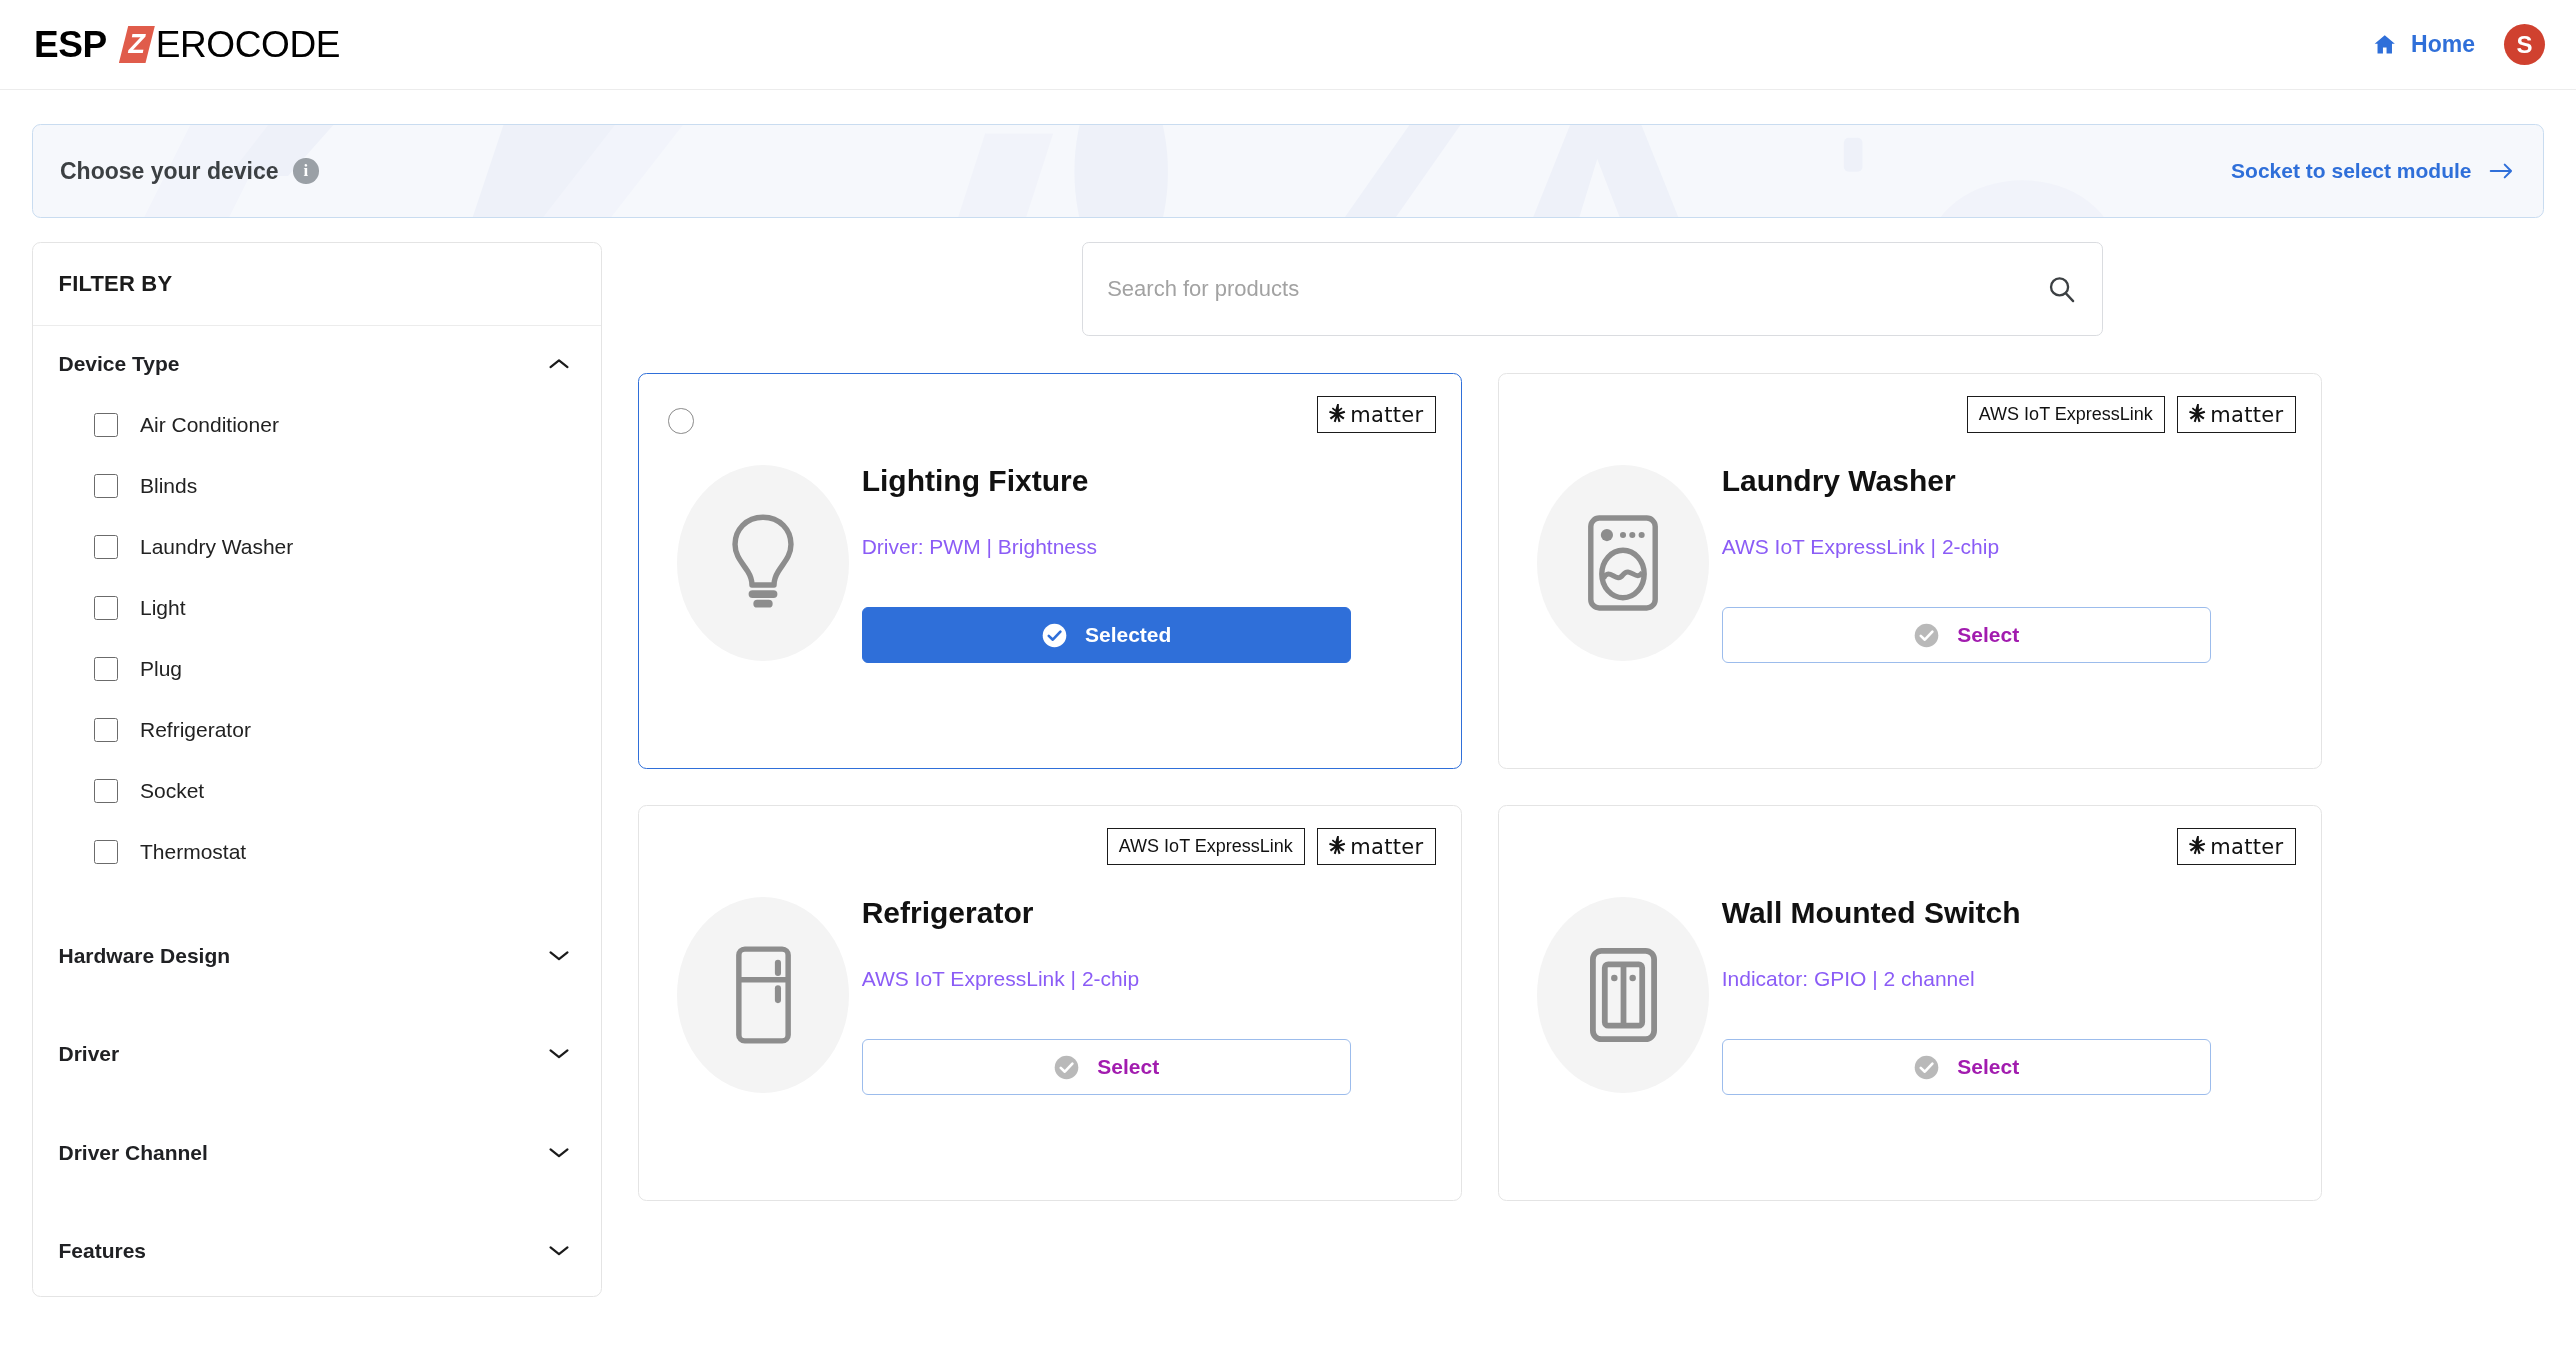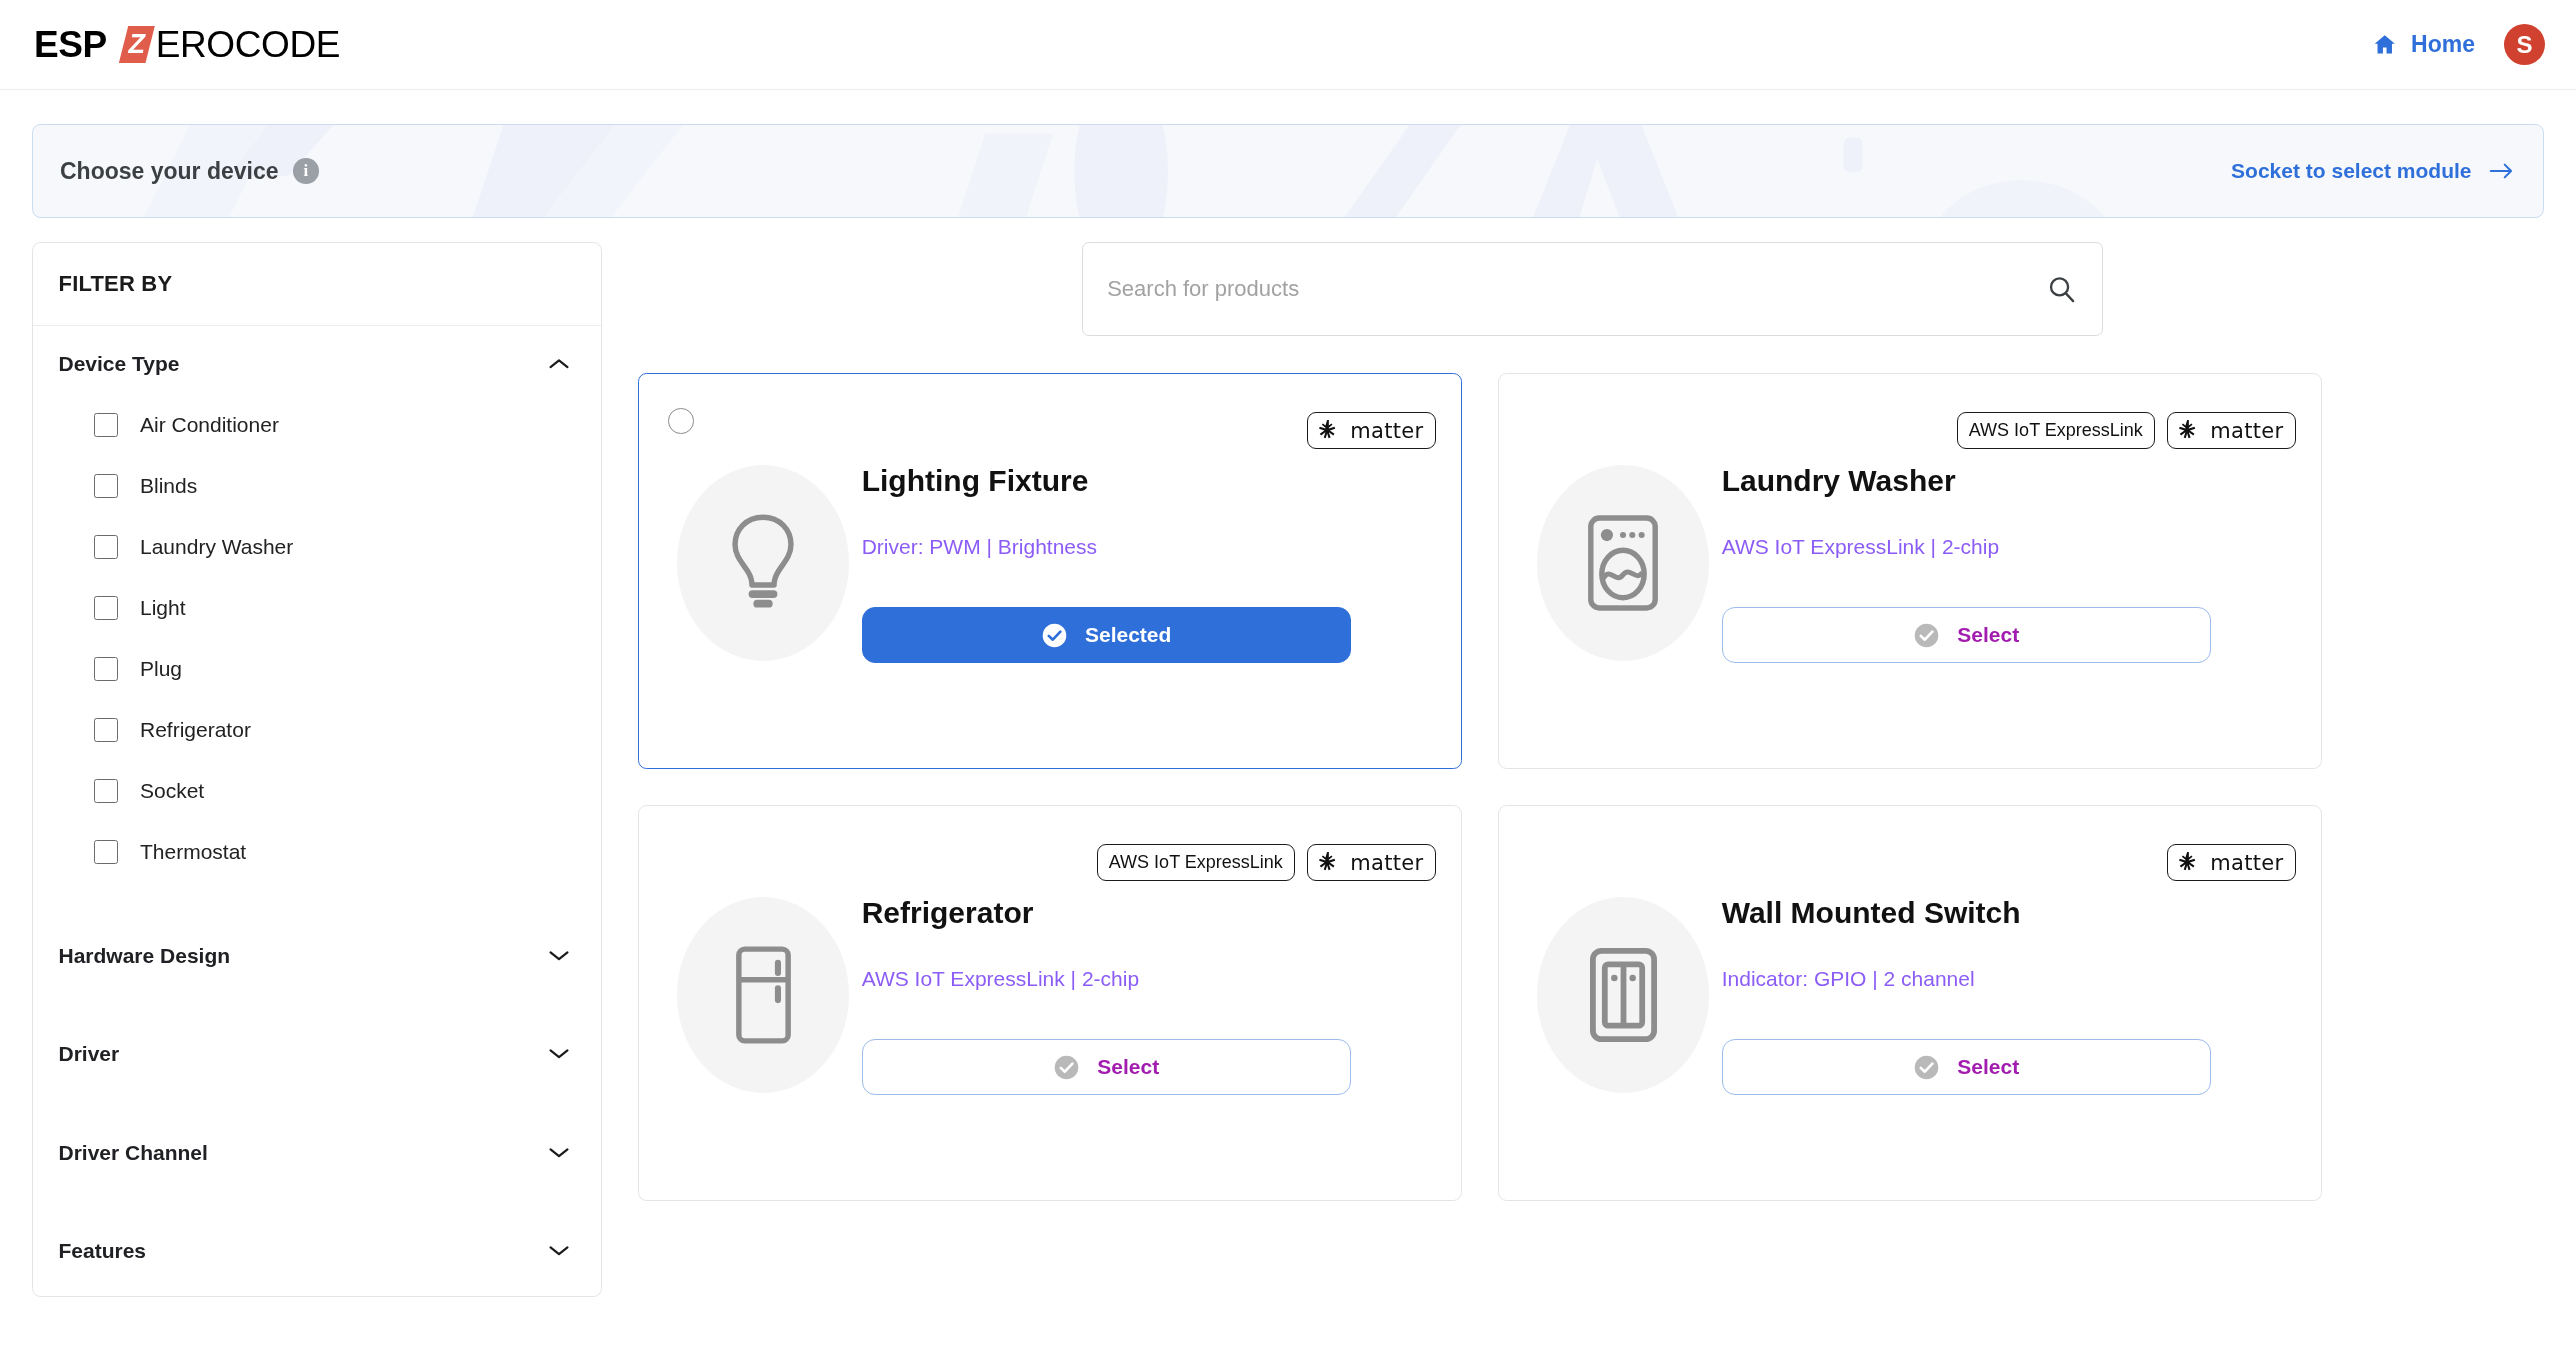--- a/index.html
+++ b/index.html
@@ -186,28 +186,27 @@
     border: 1.7px solid #2f6fd9;
   }
   .card-badges {
     position: absolute;
     top: 22px; right: 25.5px;
     display: flex; gap: 12px; align-items: center;
     z-index: 3;
   }
   .badge {
     border: 0.9px solid #1b1b1b;
-    border-radius: 9px;
+    border-radius: 0;
     height: 37px;
-    display: flex; align-items: center; gap: 10px;
+    display: flex; align-items: center; gap: 0;
     padding: 0 11px;
     background: #ffffff;
     font-size: 18px; color: #111111;
     white-space: nowrap;
-    margin-top: 16px;
   }
   .badge.matter { padding: 0 11px 0 8.5px; }
   .matter-icon { width: 24px; height: 24px; display: block; }
   .matter-word {
     font-size: 21px; color: #111111; letter-spacing: 0.3px;
     font-family: "DejaVu Sans", sans-serif; font-weight: 400;
   }
   .radio-mark {
     position: absolute;
     top: 34px; left: 29px;
@@ -240,21 +239,21 @@
     font-size: 30px; font-weight: 700; color: #111111;
     line-height: 1.1;
   }
   .card-sub {
     margin-top: 38px;
     font-size: 21px; color: #8b5cf6;
   }
   .card-btn {
     margin-top: 48px;
     width: 489px; height: 56px;
-    border-radius: 13px;
+    border-radius: 6px;
     display: flex; align-items: center; justify-content: center; gap: 17px;
     font-size: 21px; font-weight: 700;
     cursor: pointer;
     user-select: none;
   }
   .card-btn.primary {
     background: #2f6fd9; color: #ffffff; border: 0.9px solid #2f6fd9;
   }
   .card-btn.outline {
     background: #ffffff; color: #a21caf; border: 0.9px solid #9cbcec;

